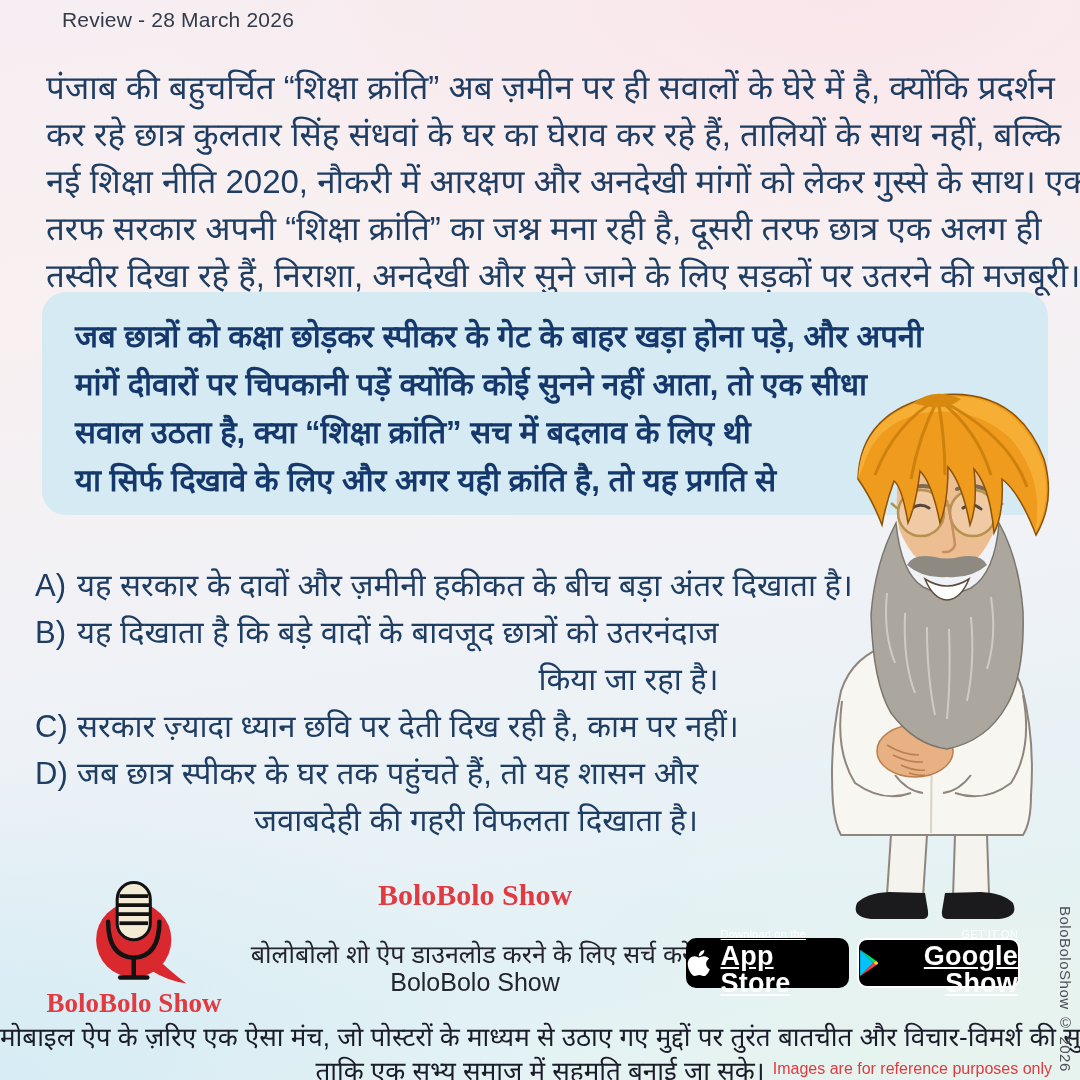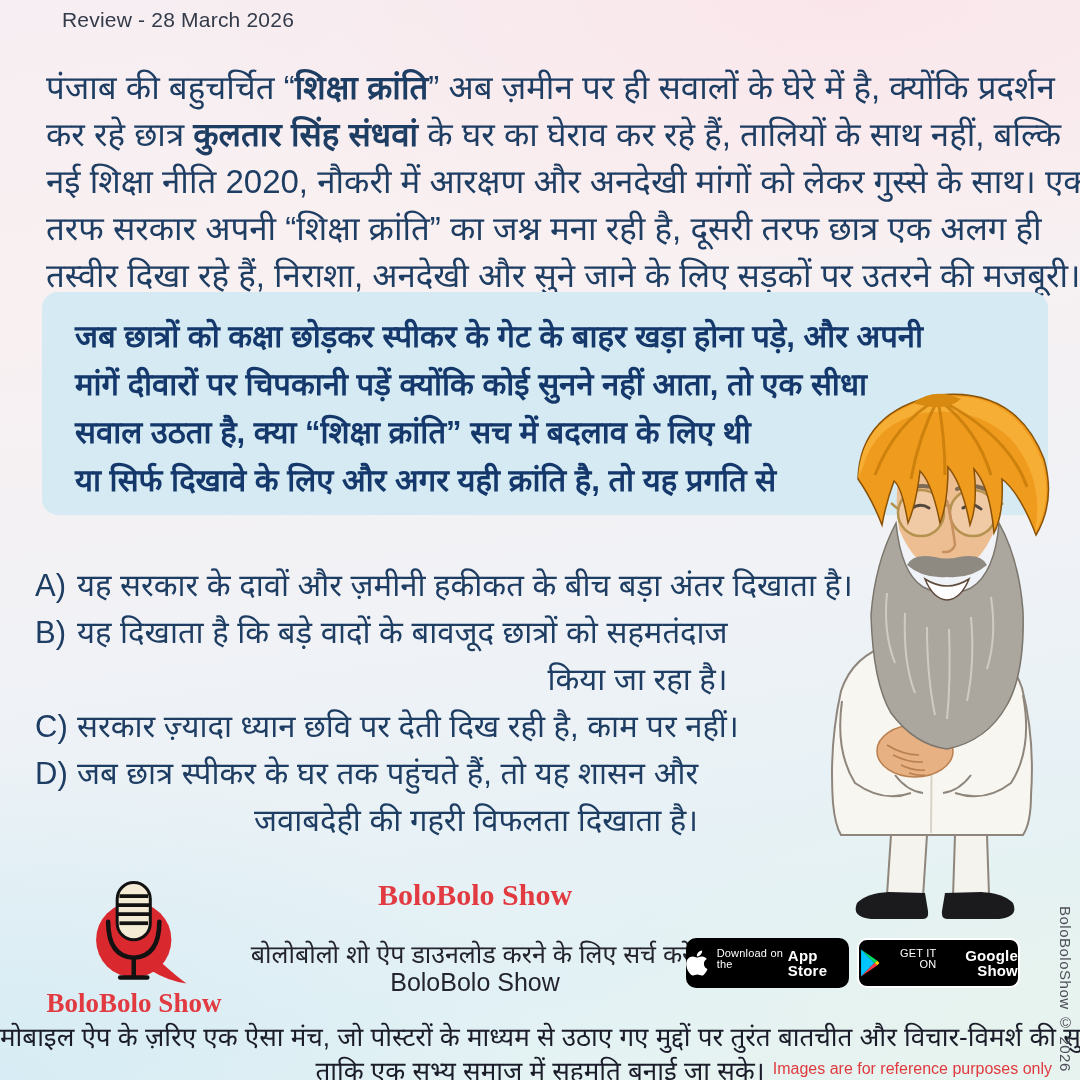--- a/index.html
+++ b/index.html
@@ -9,41 +9,41 @@
     background:
       radial-gradient(1100px 430px at 78% 0%, #fae6ea 0%, rgba(250,230,234,0) 62%),
       radial-gradient(900px 540px at 0% 100%, #d7ecf4 0%, rgba(215,236,244,0) 60%),
       radial-gradient(900px 430px at 100% 94%, #e7f3ee 0%, rgba(231,243,238,0) 60%),
       linear-gradient(172deg, #f6eef2 0%, #f9f0f1 25%, #f0f2f6 55%, #e2f1f5 86%, #e6f4f1 100%);
   }
   .abs{position:absolute;}
   .review{left:62px;top:8px;font-size:21px;color:#333a49;letter-spacing:.2px;}
   .intro{left:46px;top:64px;font-size:33px;line-height:47px;color:#1e3d63;}
   .intro .ln{white-space:nowrap;}
-  .b{font-weight:bold;}
-  .qbox{left:42px;top:292px;width:1006px;height:223px;border-radius:16px;background:#d5eaf2;}
+  .b{font-weight:normal;}
+  .qbox{left:42px;top:292px;width:1006px;height:223px;border-radius:24px;background:#d5eaf2;}
   .qtext{position:absolute;left:33px;top:21px;font-size:31px;line-height:48px;font-weight:bold;color:#14386b;}
   .qtext .ln{white-space:nowrap;}
   .options{left:35px;top:562px;font-size:31px;line-height:47px;color:#1e3d63;}
   .opt{display:flex;}
   .opt .lbl{width:42px;flex:0 0 42px;}
   .opt .cont{padding-left:25px;white-space:nowrap;text-align:right;}
   .opt .l1{white-space:nowrap;}
   .char{left:795px;top:383px;width:285px;height:570px;}
   .brand-title{left:250px;top:878px;width:450px;text-align:center;
     font-family:"Liberation Serif","DejaVu Serif",serif;font-weight:bold;font-size:30px;color:#e23a41;}
   .search-prompt{left:205px;top:936px;width:540px;text-align:center;font-size:25px;color:#23242e;}
   .app-name{left:205px;top:968px;width:540px;text-align:center;font-size:25px;color:#23242e;}
   .badge{top:938px;width:163px;height:50px;background:#000;border-radius:10px;
     display:flex;align-items:center;justify-content:center;gap:9px;color:#fff;cursor:pointer;}
   .badge-appstore{left:686px;}
   .badge-gplay{left:857px;border:2px solid #fff;box-sizing:border-box;text-align:right;}
-  .badge .txt{display:flex;flex-direction:row;line-height:1;}
+  .badge .txt{display:flex;flex-direction:column;line-height:1;text-decoration:underline;}
   .badge .top{font-size:11px;letter-spacing:.2px;margin-bottom:3px;}
-  .badge .bottom{font-size:15px;font-weight:bold;letter-spacing:.2px;}
+  .badge .bottom{font-size:27px;font-weight:bold;letter-spacing:.2px;}
   .logo-svg{left:72px;top:878px;width:128px;height:113px;}
   .logo-caption{left:34px;top:988px;width:200px;text-align:center;
     font-family:"Liberation Serif","DejaVu Serif",serif;font-weight:bold;font-size:27px;color:#e23a41;}
   .tagline1{left:0;top:1018px;width:1080px;text-align:center;font-size:26px;color:#1b1c29;white-space:nowrap;}
   .tagline2{left:0;top:1052px;width:1080px;text-align:center;font-size:26px;color:#1b1c29;}
   .disclaimer{right:28px;top:1060px;font-size:16px;color:#e0393e;}
   .copyright-v{right:6px;top:906px;writing-mode:vertical-rl;font-size:15px;color:#4e4e59;letter-spacing:.5px;}
 </style>
 </head>
 <body>
@@ -72,21 +72,21 @@
   <div class="abs options">
     <div class="opt">
       <div class="lbl">A)</div>
       <div>
           <div class="l1">यह सरकार के दावों और ज़मीनी हकीकत के बीच बड़ा अंतर दिखाता है।</div>
         </div>
     </div>
     <div class="opt">
       <div class="lbl">B)</div>
       <div>
-        <div class="l1">यह दिखाता है कि बड़े वादों के बावजूद छात्रों को सहमतंदाज</div>
+        <div class="l1">यह दिखाता है कि बड़े वादों के बावजूद छात्रों को उतरनंदाज</div>
         <div class="cont">किया जा रहा है।</div>
       </div>
     </div>
     <div class="opt">
       <div class="lbl">C)</div>
       <div>
           <div class="l1">सरकार ज़्यादा ध्यान छवि पर देती दिख रही है, काम पर नहीं।</div>
         </div>
     </div>
     <div class="opt">

